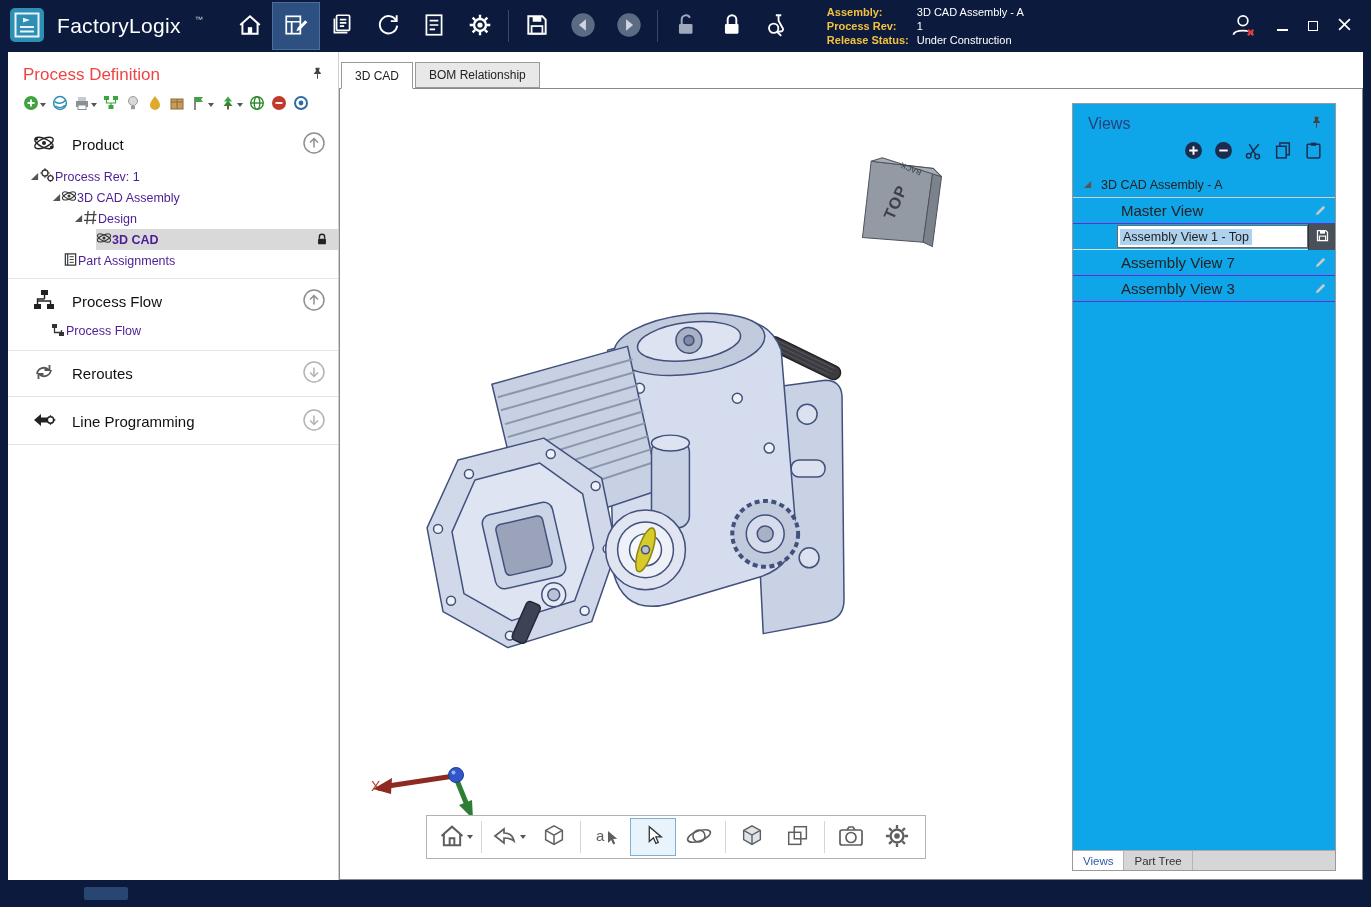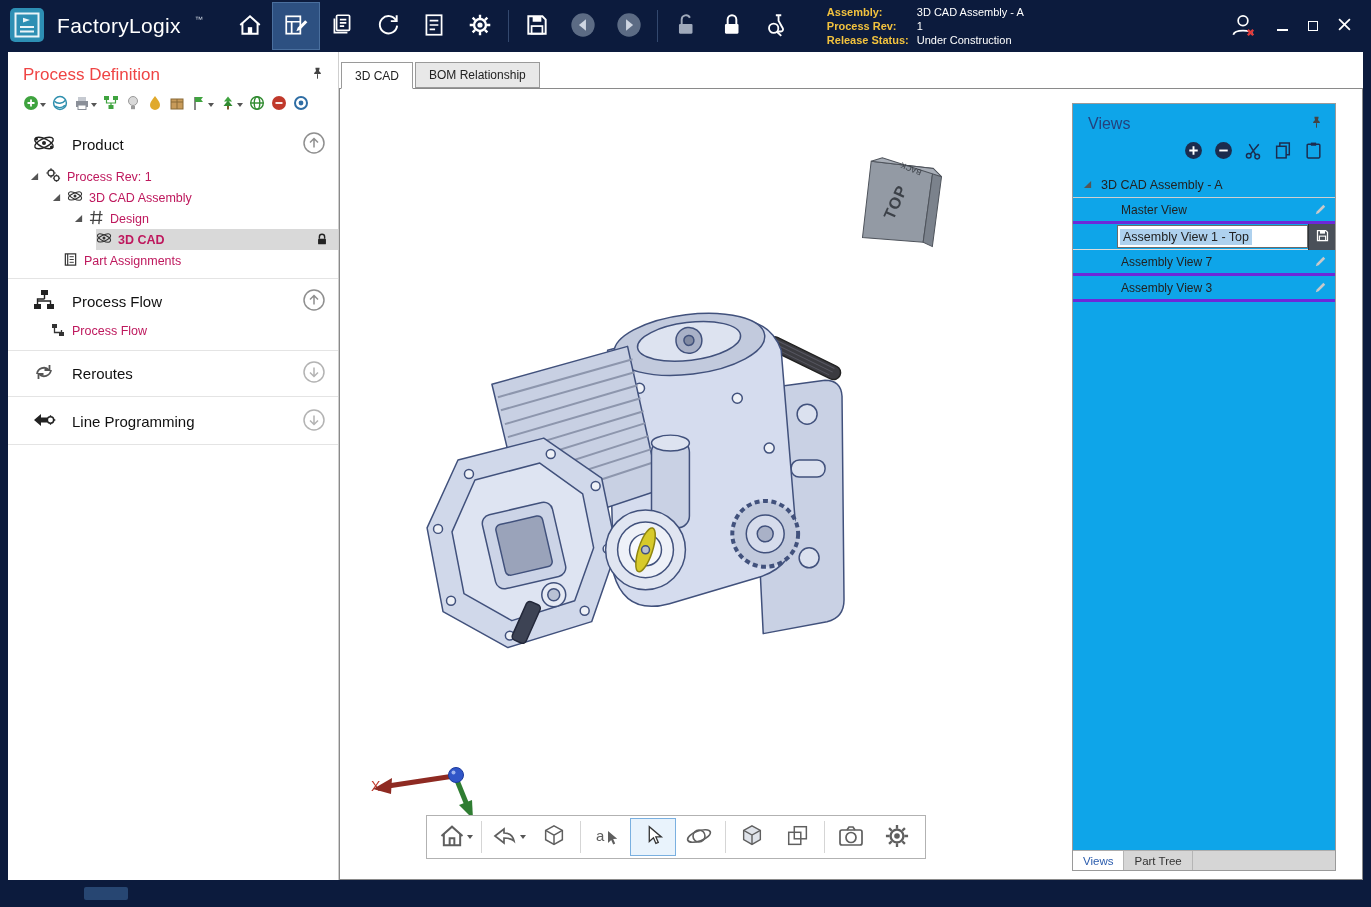--- a/index.html
+++ b/index.html
@@ -30,21 +30,21 @@
 
 .left-panel{width:331px;flex:none;border-right:1px solid #cfcfcf;background:#fff;position:relative;overflow:hidden}
 .lp-header{display:flex;align-items:center;justify-content:space-between;padding:13px 14px 4px 15px}
 .lp-title{font-size:17px;color:#ef4444}
 .lp-toolbar{display:flex;align-items:center;gap:6px;padding:6px 10px 8px 15px}
 .mini{display:inline-flex;align-items:center}
 .caret{width:0;height:0;border-left:3.5px solid transparent;border-right:3.5px solid transparent;border-top:4px solid #555;margin-left:1px;display:inline-block}
 .section-h{display:flex;align-items:center;padding:9px 12px 8px 24px;gap:16px}
 .section-h .sl{font-size:15px;font-weight:normal;color:#111;flex:1}
 .lp-hr{height:1px;background:#e4e4e4;margin:7px 0}
-.trow{display:flex;align-items:center;height:21px;gap:6px;font-size:12.5px;color:#be185d}
+.trow{display:flex;align-items:center;height:21px;font-size:12.5px;color:#4c1d95}
 .trow .tl{white-space:nowrap}
 .trow.selected{background:#d9d9d9;padding-right:9px}
 .trow.selected .tl{font-weight:bold}
 .lockspace{margin-left:auto;display:inline-flex}
 
 
 .main{flex:1;display:flex;flex-direction:column;background:#fff;min-width:0}
 .tabbar{height:36px;display:flex;align-items:flex-end;padding-left:2px}
 .tab{height:26px;display:flex;align-items:center;padding:0 13px;font-size:12px;border:1px solid #9a9a9a;background:#e8e8e8;color:#222;margin-right:2px;position:relative}
 .tab.active{background:#fff;height:27px;border-bottom:1px solid #fff;margin-bottom:-1px;z-index:3}
@@ -58,21 +58,21 @@
 .vp-btn{width:46px;height:38px;display:flex;align-items:center;justify-content:center;color:#5f5f5f;border:1px solid transparent}
 .vp-btn.active{border-color:#7ab0e0;background:#e9f3fc}
 .vp-sep{width:1px;height:32px;background:#d5d5d5;margin:0 3px}
 
 
 .views-panel{position:absolute;top:14px;right:26px;bottom:8px;width:264px;border:1px solid #9a9a9a;background:#0ea5e9;display:flex;flex-direction:column;z-index:5}
 .vw-head{display:flex;align-items:center;justify-content:space-between;padding:11px 12px 2px 15px}
 .vw-title{font-size:16px;color:#24427e}
 .vw-toolbar{display:flex;justify-content:flex-end;align-items:center;gap:11px;padding:6px 12px 9px}
 .vw-root{display:flex;align-items:center;gap:9px;height:26px;padding-left:10px;border-bottom:1px solid #cfcfcf;font-size:12.5px;color:#222}
-.vw-row{display:flex;align-items:center;height:26px;padding-left:48px;padding-right:7px;border-bottom:3px solid #6d28d9;font-size:12px;color:#222}
+.vw-row{display:flex;align-items:center;height:26px;padding-left:48px;padding-right:7px;border-bottom:1px solid #6d28d9;font-size:15px;color:#222}
 .vw-row .pencil{margin-left:auto;display:inline-flex}
 .vw-editrow{display:flex;align-items:center;height:26px;border-bottom:1px solid #dcdcdc;padding-left:44px}
 .vw-editbox{flex:1;height:23px;border:1px solid #6a6a6a;background:#fff;display:flex;align-items:center;padding:0 2px;font-size:12.5px;overflow:hidden}
 .vw-editbox .sel{background:#aed1ee;padding:1px 3px;white-space:nowrap}
 .vw-savebtn{width:27px;height:26px;background:#4a5059;display:flex;align-items:center;justify-content:center;border-left:1px solid #2e3338;flex:none}
 .vw-fill{flex:1}
 .vw-tabs{height:20px;background:#d6d6d6;border-top:1px solid #adadad;display:flex;align-items:stretch;font-size:11.5px}
 .vw-tab{padding:0 10px;display:flex;align-items:center;color:#333;border-right:1px solid #b5b5b5}
 .vw-tab.active{background:#fff;color:#2b5cad}
 

